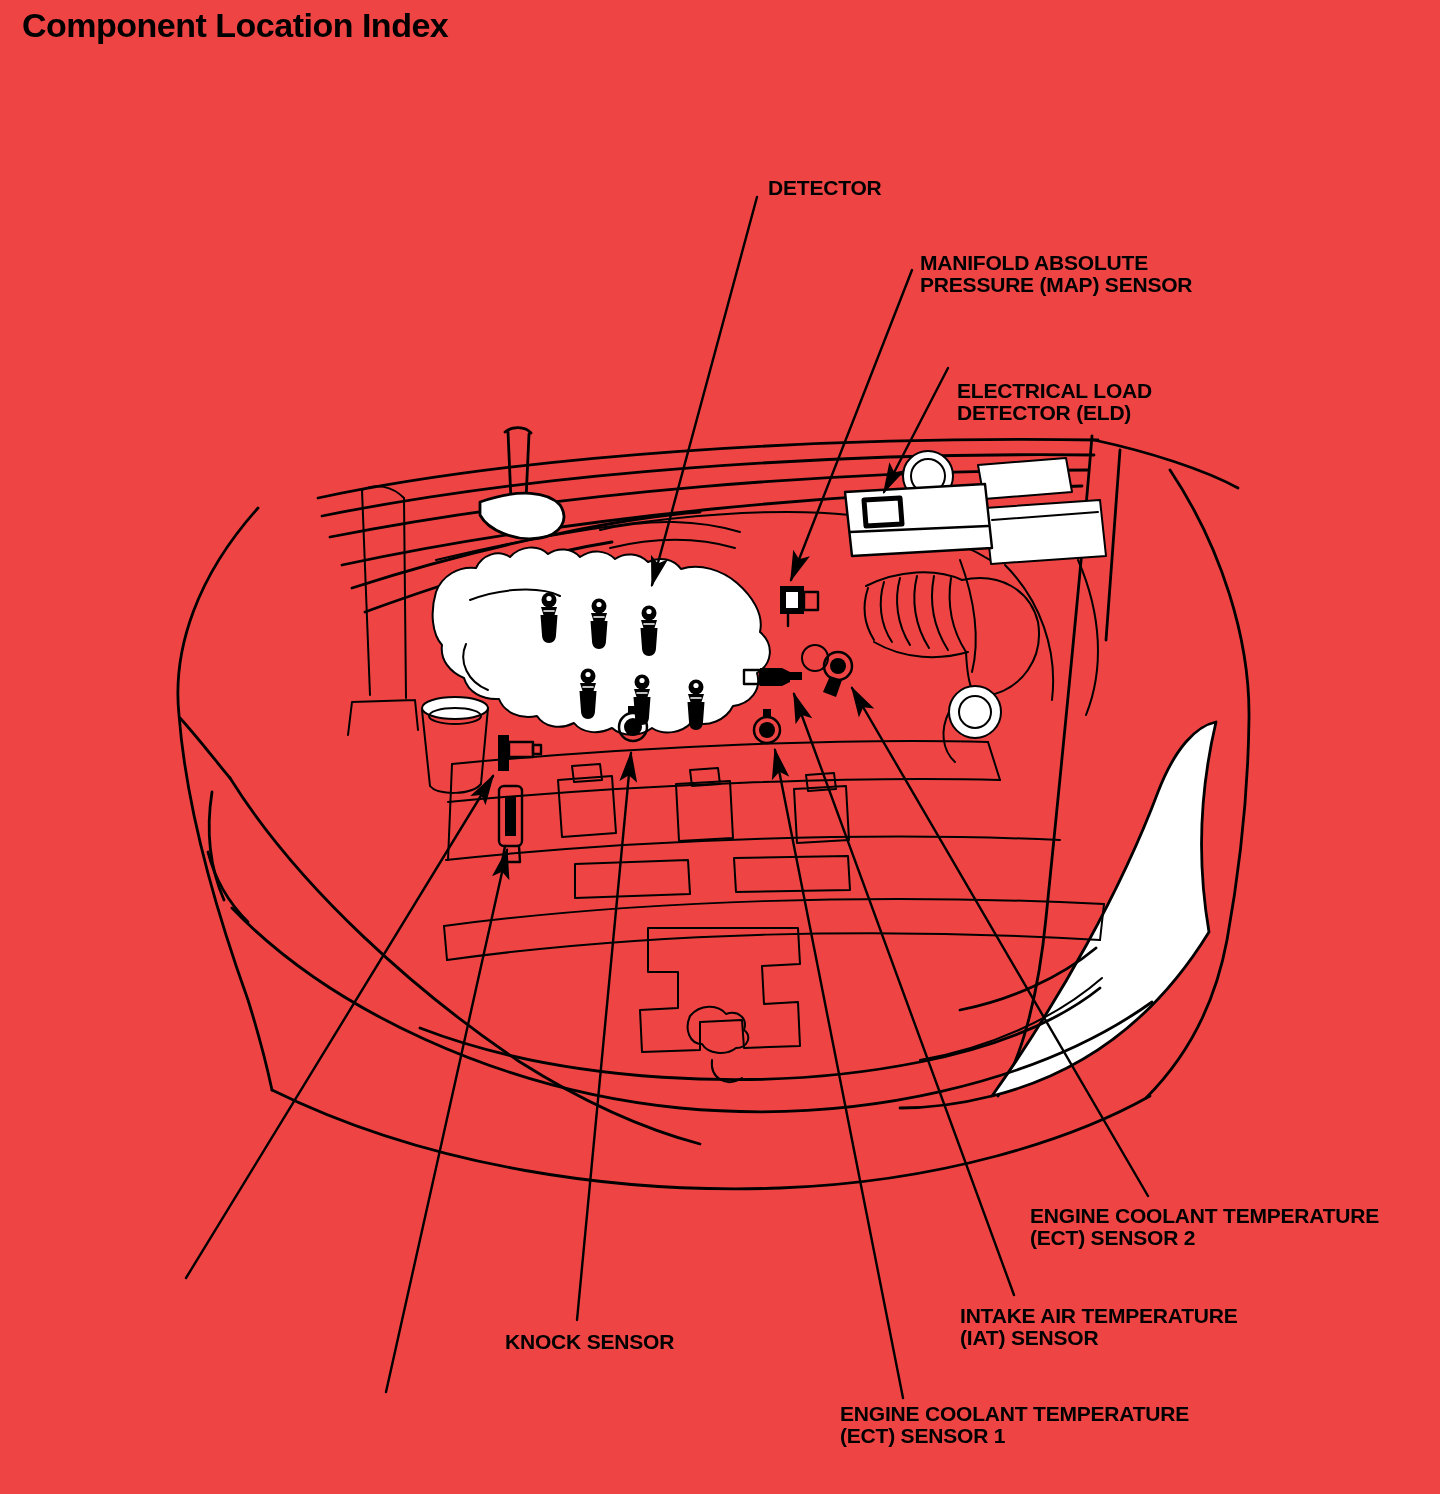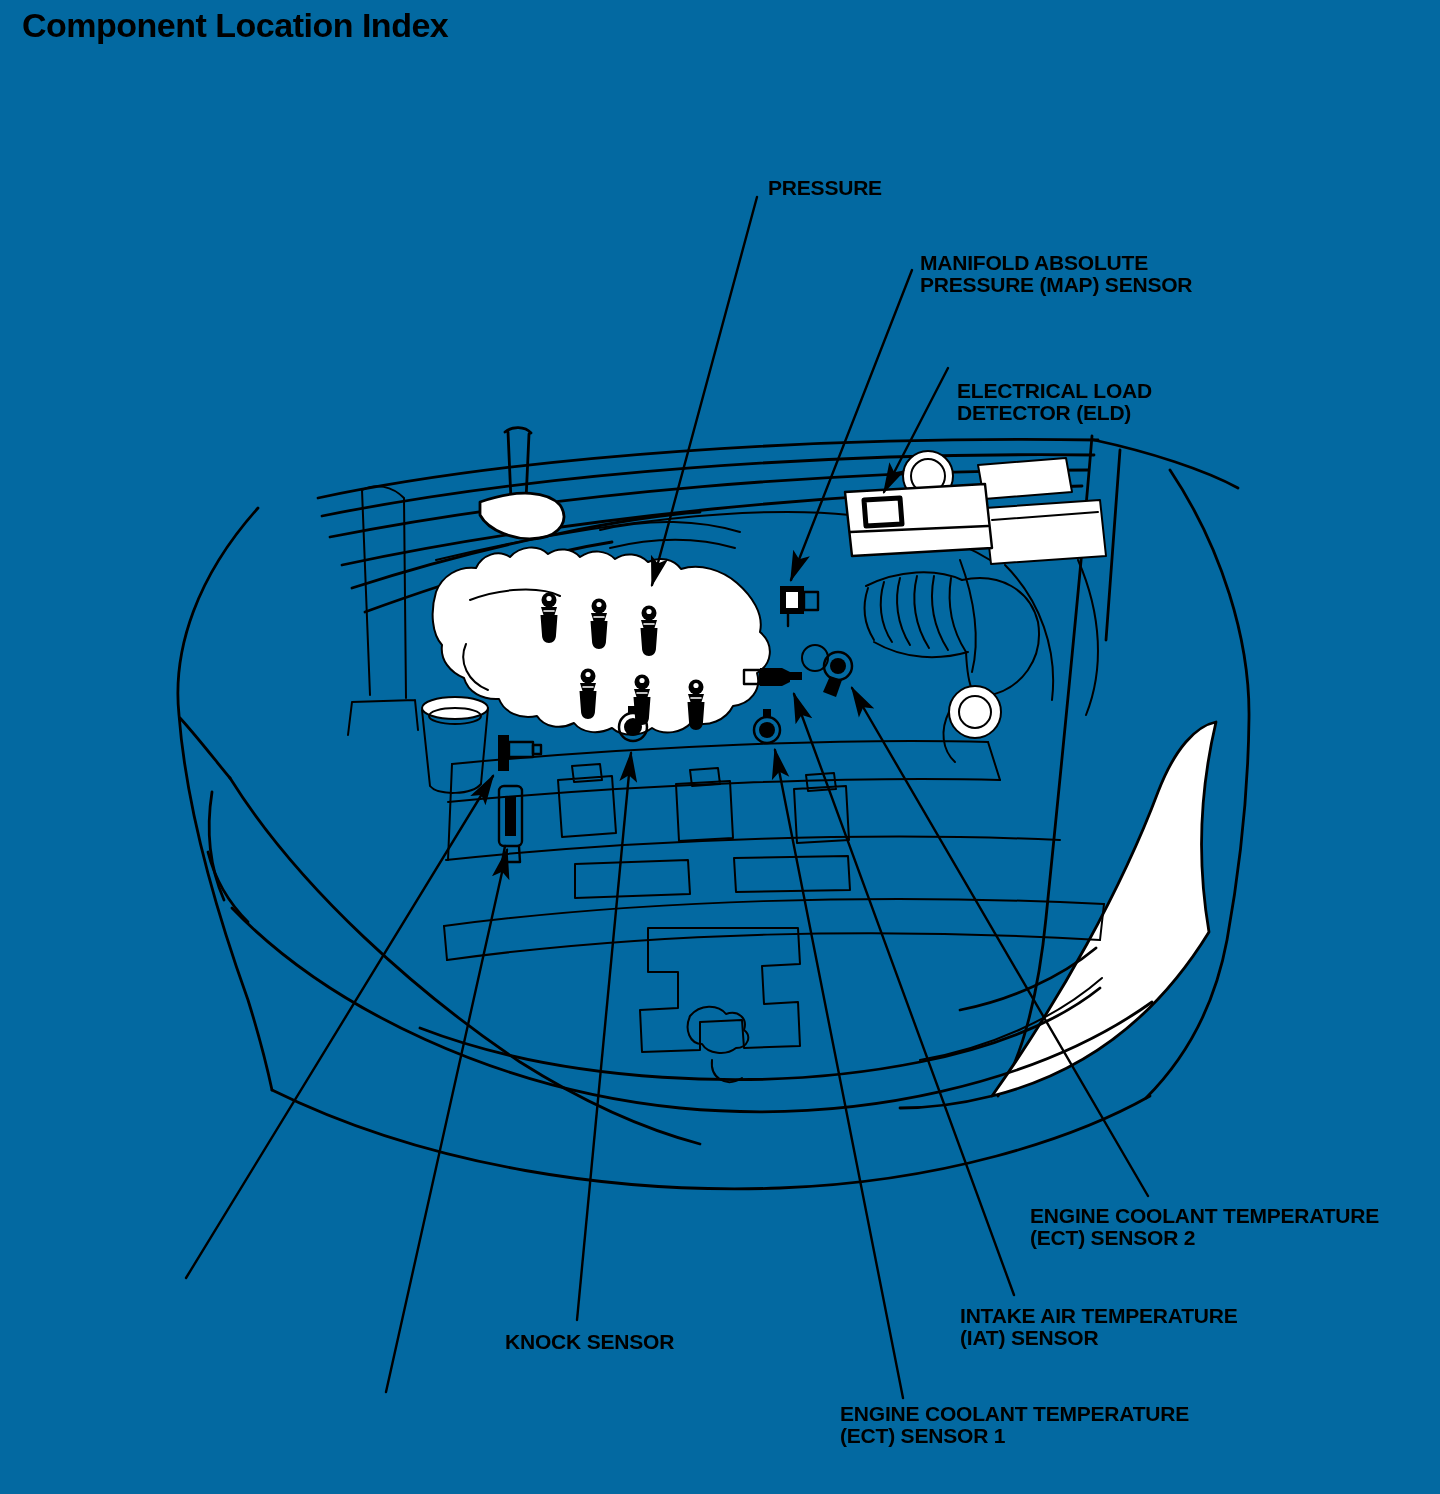--- a/index.html
+++ b/index.html
@@ -1,19 +1,19 @@
 <!DOCTYPE html>
 <html><head>
 <meta charset="utf-8">
 <style>
   html,body{margin:0;padding:0;background:#fff;}
   .stage{
     position:relative;
     width:1440px;height:1494px;
-    background:#0369a1;
+    background:#ef4444;
     overflow:hidden;
     font-family:"Liberation Sans", sans-serif;
     color:#000;
   }
   .page-title{
     position:absolute;left:22px;top:6px;
     font-size:34px;font-weight:bold;letter-spacing:-0.5px;
     color:#000;margin:0;
   }
   .diagram-svg{position:absolute;left:0;top:0;width:1440px;height:1494px;}
@@ -208,21 +208,21 @@
       <path d="M948,368 L884,492" marker-end="url(#arrow)"></path>
       <path d="M1148,1196 L852,688" marker-end="url(#arrow)"></path>
       <path d="M1014,1295 L794,694" marker-end="url(#arrow)"></path>
       <path d="M903,1398 L775,750" marker-end="url(#arrow)"></path>
       <path d="M577,1320 L631,753" marker-end="url(#arrow)"></path>
       <path d="M386,1392 L507,850" marker-end="url(#arrow)"></path>
       <path d="M186,1278 L493,776" marker-end="url(#arrow)"></path>
     </g>
   </svg>
 
-  <div class="label lbl-injectors">PRESSURE</div>
+  <div class="label lbl-injectors">DETECTOR</div>
   <div class="label lbl-map">MANIFOLD ABSOLUTE
 PRESSURE (MAP) SENSOR</div>
   <div class="label lbl-eld">ELECTRICAL LOAD
 DETECTOR (ELD)</div>
   <div class="label lbl-ect2">ENGINE COOLANT TEMPERATURE
 (ECT) SENSOR 2</div>
   <div class="label lbl-knock">KNOCK SENSOR</div>
   <div class="label lbl-iat">INTAKE AIR TEMPERATURE
 (IAT) SENSOR</div>
   <div class="label lbl-ect1">ENGINE COOLANT TEMPERATURE

